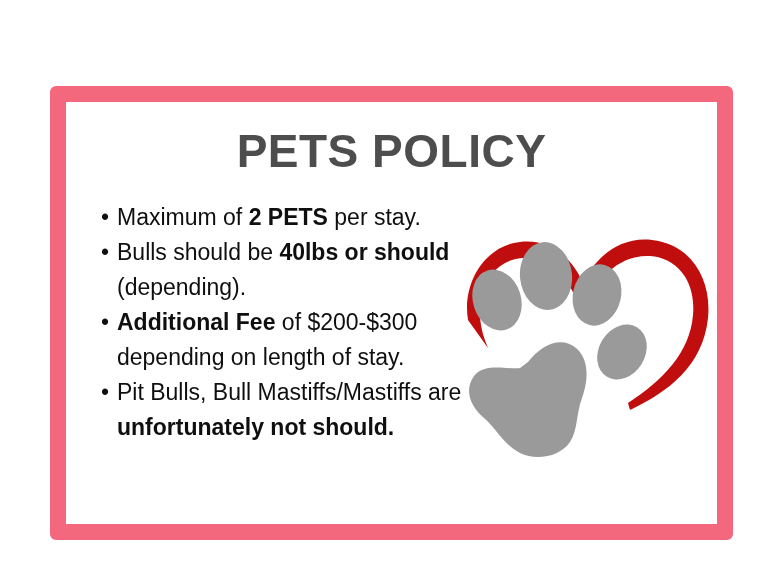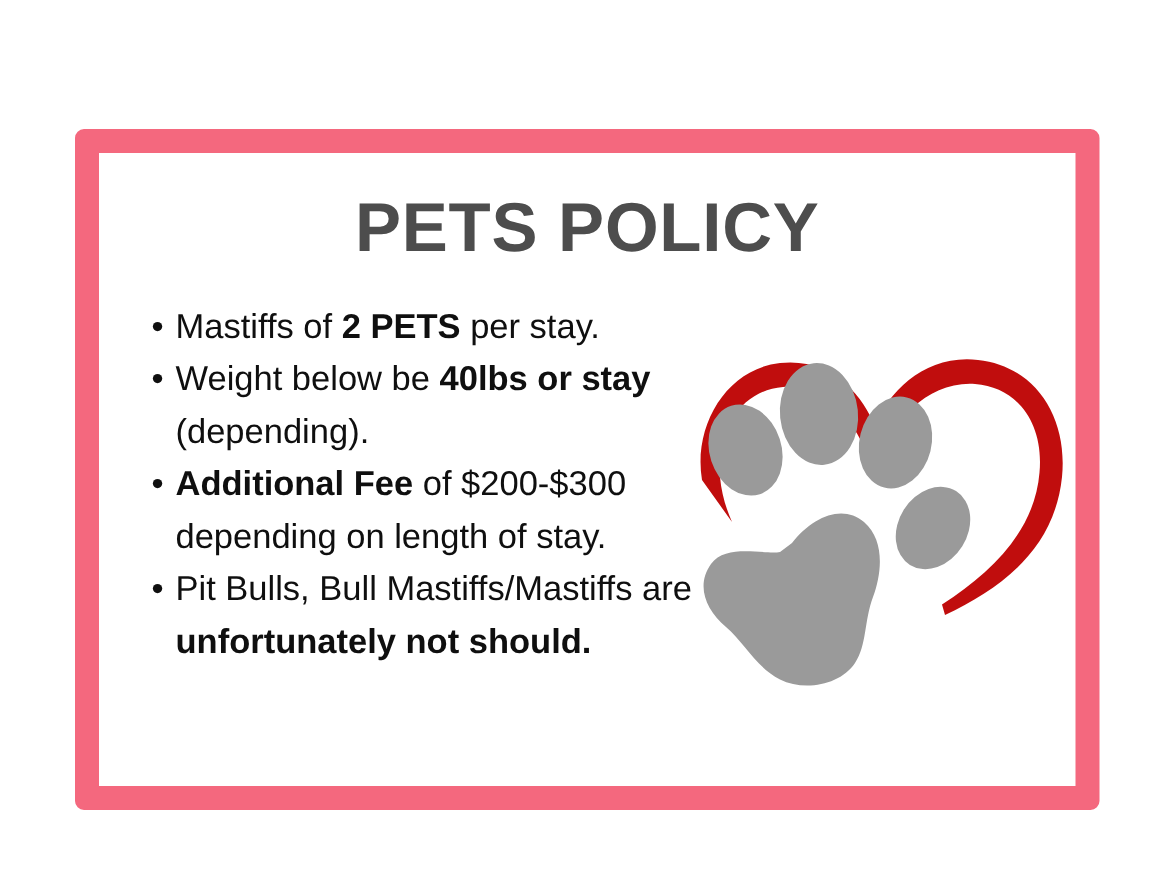--- a/index.html
+++ b/index.html
@@ -101,25 +101,25 @@
 
 <div id="poster" style="background: rgb(255, 255, 255);">
 
   <div id="frame" style="border-color: rgb(244, 104, 126);"></div>
 
   <div id="title" style="color: rgb(77, 77, 77);">PETS POLICY</div>
 
   <div id="bullets">
       <div class="bullet-item">
         <span class="bullet-dot">•</span>
-        <span class="bullet-text"><span>Mastiffs of </span><b>2 PETS</b><span> per stay.</span></span>
+        <span class="bullet-text"><span>Maximum of </span><b>2 PETS</b><span> per stay.</span></span>
       </div>
       <div class="bullet-item">
         <span class="bullet-dot">•</span>
-        <span class="bullet-text"><span>Weight below be </span><b>40lbs or stay</b><span> (depending).</span></span>
+        <span class="bullet-text"><span>Bulls should be </span><b>40lbs or should</b><span> (depending).</span></span>
       </div>
       <div class="bullet-item">
         <span class="bullet-dot">•</span>
         <span class="bullet-text"><b>Additional Fee</b><span> of $200-$300 depending on length of stay.</span></span>
       </div>
       <div class="bullet-item">
         <span class="bullet-dot">•</span>
         <span class="bullet-text"><span>Pit Bulls, Bull Mastiffs/Mastiffs are </span><b>unfortunately not should.</b></span>
       </div>
     </div>

